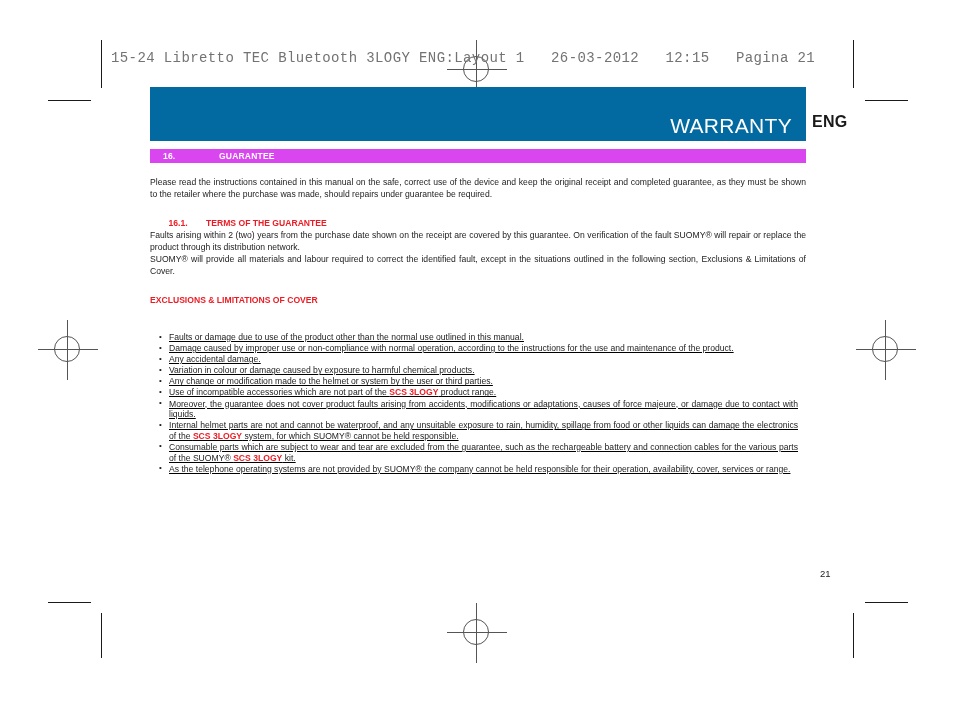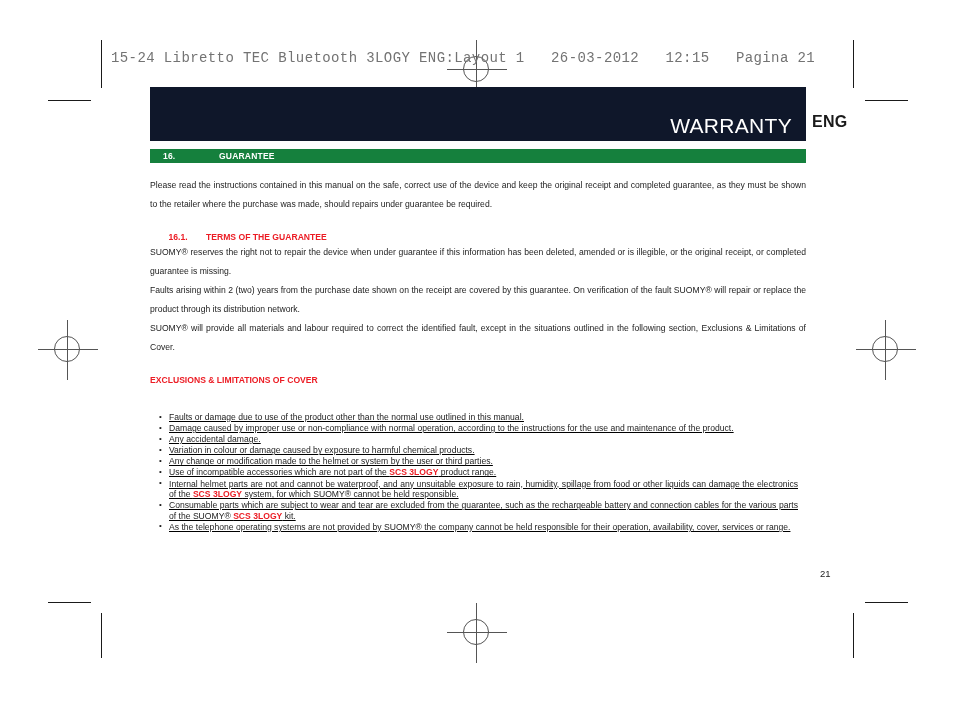--- a/index.html
+++ b/index.html
@@ -62,21 +62,21 @@
     white-space: pre;
   }
 
   
   .title-banner {
     position: absolute;
     left: 150px;
     top: 87px;
     width: 656px;
     height: 54px;
-    background: #0f172a;
+    background: #0369a1;
   }
   .title-banner .title-text {
     position: absolute;
     right: 14px;
     bottom: 3px;
     color: #ffffff;
     font-size: 21px;
     font-weight: 400;
     letter-spacing: 0.3px;
     white-space: nowrap;
@@ -93,38 +93,38 @@
 
   
   .content {
     position: absolute;
     left: 150px;
     top: 149px;
     width: 656px;
   }
 
   .section-bar {
-    background: #15803d;
+    background: #d946ef;
     color: #ffffff;
     height: 14px;
     line-height: 14px;
     font-size: 8.5px;
     font-weight: bold;
     letter-spacing: 0.2px;
     display: flex;
     padding-left: 13px;
     box-sizing: border-box;
   }
   .section-bar .sb-num { width: 56px; flex: 0 0 56px; }
   .section-bar .sb-label { flex: 1 1 auto; }
 
   p, .para {
     margin: 0;
     font-size: 8.6px;
-    line-height: 19px;
+    line-height: 12px;
     color: #1c1c1c;
     text-align: justify;
   }
 
   .gap-lg { height: 13px; }
   .gap-sm { height: 5px; }
 
   .sub-head {
     color: #ec1c24;
     font-size: 8.6px;
@@ -225,40 +225,40 @@
   <p class="para">Please read the instructions contained in this manual on the safe, correct use of the device and keep the original receipt and completed guarantee, as they must be shown to the retailer where the purchase was made, should repairs under guarantee be required.</p>
 
   <div class="gap-lg"></div>
   <div class="gap-sm"></div>
 
   <div class="sub-head">
     <span class="sh-num">16.1.</span>
     <span class="sh-label">TERMS OF THE GUARANTEE</span>
   </div>
 
-  <p class="para">SUOMY® reserves the right not to repair the device when under guarantee if this information has been deleted, amended or is illegible, or the original receipt, or completed guarantee is missing.</p>
   <p class="para">Faults arising within 2 (two) years from the purchase date shown on the receipt are covered by this guarantee. On verification of the fault SUOMY® will repair or replace the product through its distribution network.</p>
   <p class="para">SUOMY® will provide all materials and labour required to correct the identified fault, except in the situations outlined in the following section, Exclusions &amp; Limitations of Cover.</p>
 
   <div class="gap-lg"></div>
   <div class="gap-sm"></div>
 
   <div class="sub-head plain">EXCLUSIONS &amp; LIMITATIONS OF COVER</div>
 
 
   <div class="gap-lg"></div>
   <div class="gap-sm"></div>
 
   <ul class="bullets" id="exclusion-list">
       <li><span>Faults or damage due to use of the product other than the normal use outlined in this manual.</span></li>
       <li><span>Damage caused by improper use or non-compliance with normal operation, according to the instructions for the use and maintenance of the product.</span></li>
       <li><span>Any accidental damage.</span></li>
       <li><span>Variation in colour or damage caused by exposure to harmful chemical products.</span></li>
       <li><span>Any change or modification made to the helmet or system by the user or third parties.</span></li>
       <li><span>Use of incompatible accessories which are not part of the </span><span class="red">SCS 3LOGY</span><span> product range.</span></li>
+      <li><span>Moreover, the guarantee does not cover product faults arising from accidents, modifications or adaptations, causes of force majeure, or damage due to contact with liquids.</span></li>
       <li><span>Internal helmet parts are not and cannot be waterproof, and any unsuitable exposure to rain, humidity, spillage from food or other liquids can damage the electronics of the </span><span class="red">SCS 3LOGY</span><span> system, for which SUOMY® cannot be held responsible.</span></li>
       <li><span>Consumable parts which are subject to wear and tear are excluded from the guarantee, such as the rechargeable battery and connection cables for the various parts of the SUOMY® </span><span class="red">SCS 3LOGY</span><span> kit.</span></li>
       <li><span>As the telephone operating systems are not provided by SUOMY® the company cannot be held responsible for their operation, availability, cover, services or range.</span></li>
     </ul>
 
 </div>
 
 <div class="page-number">21</div>
 
 </body></html>

